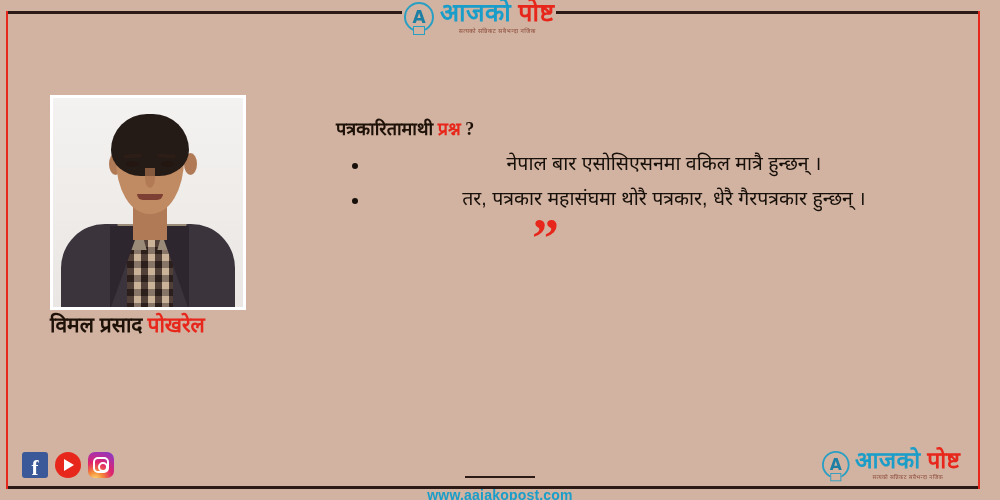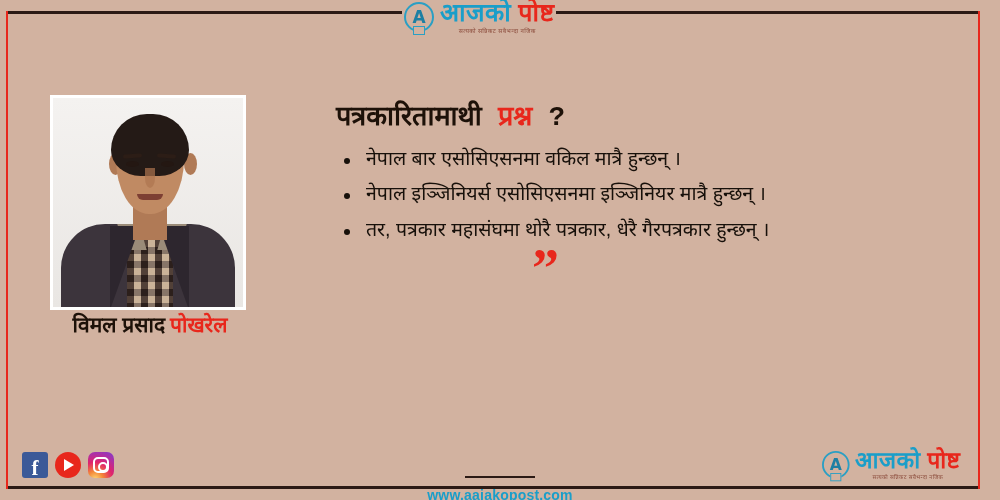--- a/index.html
+++ b/index.html
@@ -217,53 +217,54 @@
   }
   .ph-collar-l { left: 68px; transform: skewX(16deg); }
   .ph-collar-r { left: 108px; transform: skewX(-16deg); }
 
   
   .caption {
     position: absolute;
     left: 50px;
     top: 313px;
     width: 200px;
-    text-align: center;
+    text-align: left;
     font-size: 21px;
     font-weight: bold;
     font-family: "Liberation Sans", sans-serif;
     white-space: nowrap;
     line-height: 1.1;
   }
   .caption .name-first { color: #1d1108; }
   .caption .name-last  { color: #e8271c; margin-left: 5px; }
 
   
   .content {
     position: absolute;
     left: 336px;
     top: 102px;
     width: 630px;
   }
   .headline {
-    font-size: 27px;
+    font-size: 18px;
     font-weight: bold;
     color: #1d1108;
     white-space: nowrap;
     line-height: 1.25;
-    margin: 0 0 13px 0;
-    font-family: Liberation Mono, monospace;
+    margin: 16px 0 13px 0;
+    font-family: Liberation Serif, serif;
   }
   .headline .hl-red { color: #e8271c; }
   .headline .hl-mark { color: #1d1108; }
 
   .bullets {
     list-style: none;
-    margin: 4px;
+    margin: 12px;
     padding: 0;
+    text-align: center;
   }
   .bullets li {
     position: relative;
     padding-left: 26px;
     font-size: 19.5px;
     color: #17100a;
     line-height: 1.0;
     margin-bottom: 16px;
     white-space: nowrap;
     font-family: "Liberation Sans", sans-serif;
@@ -419,21 +420,20 @@
 
   <div class="content">
     <div class="headline">
       <span>पत्रकारितामाथी</span>
       <span class="hl-red">प्रश्न</span>
       <span class="hl-mark">?</span>
     </div>
 
     <ul class="bullets">
       <li>नेपाल बार एसोसिएसनमा वकिल मात्रै हुन्छन् ।</li>
-      <li>नेपाल इञ्जिनियर्स एसोसिएसनमा इञ्जिनियर मात्रै हुन्छन् ।</li>
       <li>तर, पत्रकार महासंघमा थोरै पत्रकार, धेरै गैरपत्रकार हुन्छन् ।</li>
     </ul>
 
     <div class="quote-mark">”</div>
   </div>
 
   <div class="socials">
     <div class="soc soc-fb">
         <span>f</span>
       </div>

